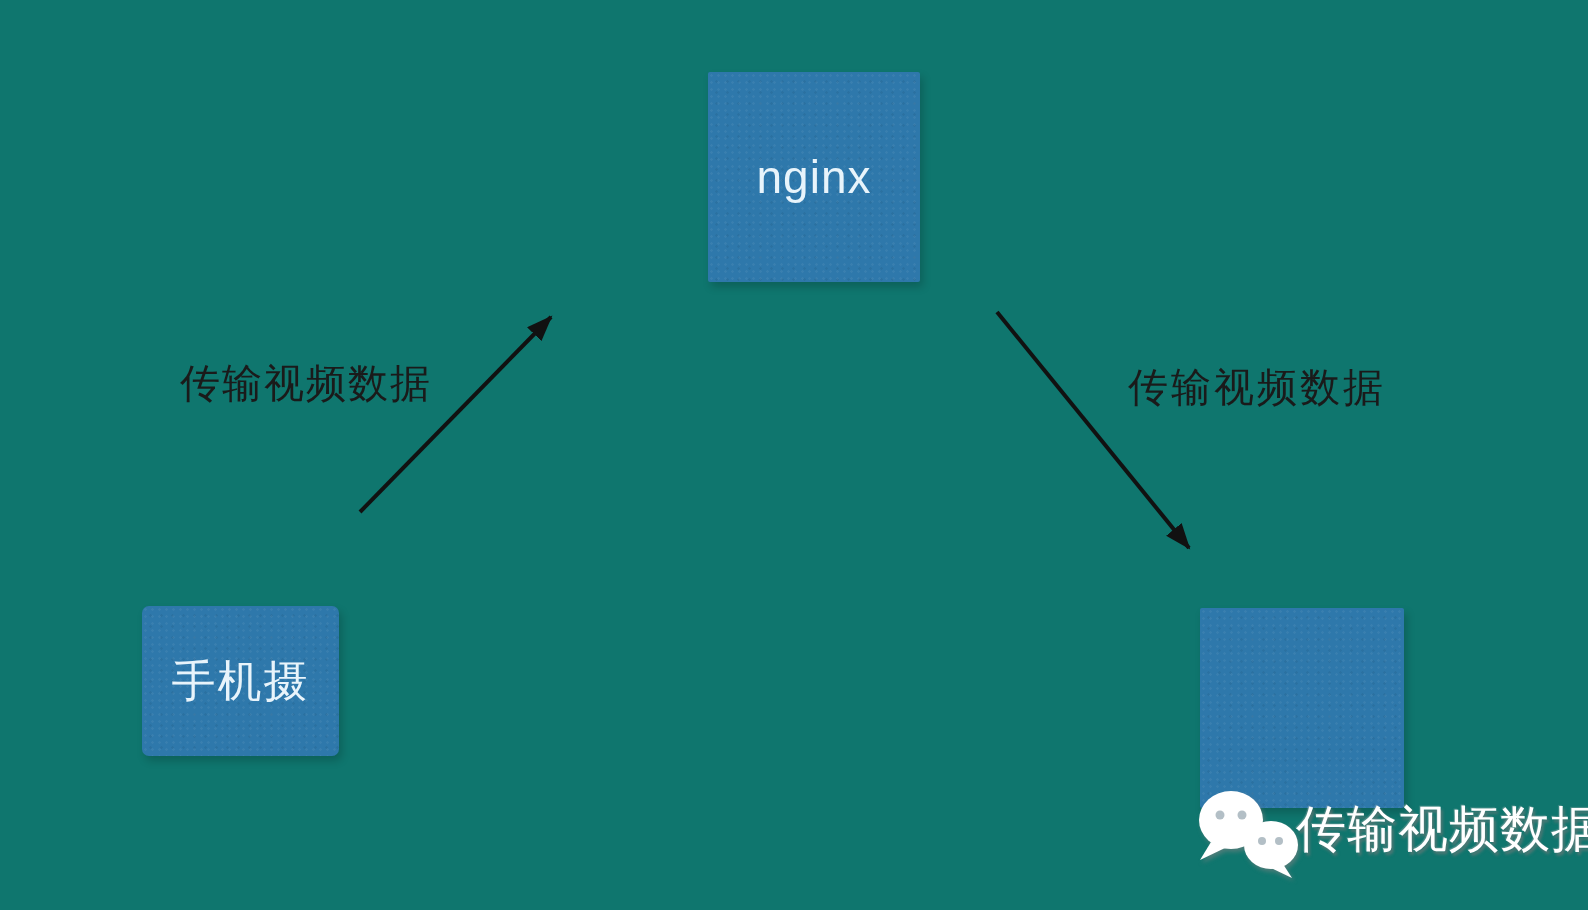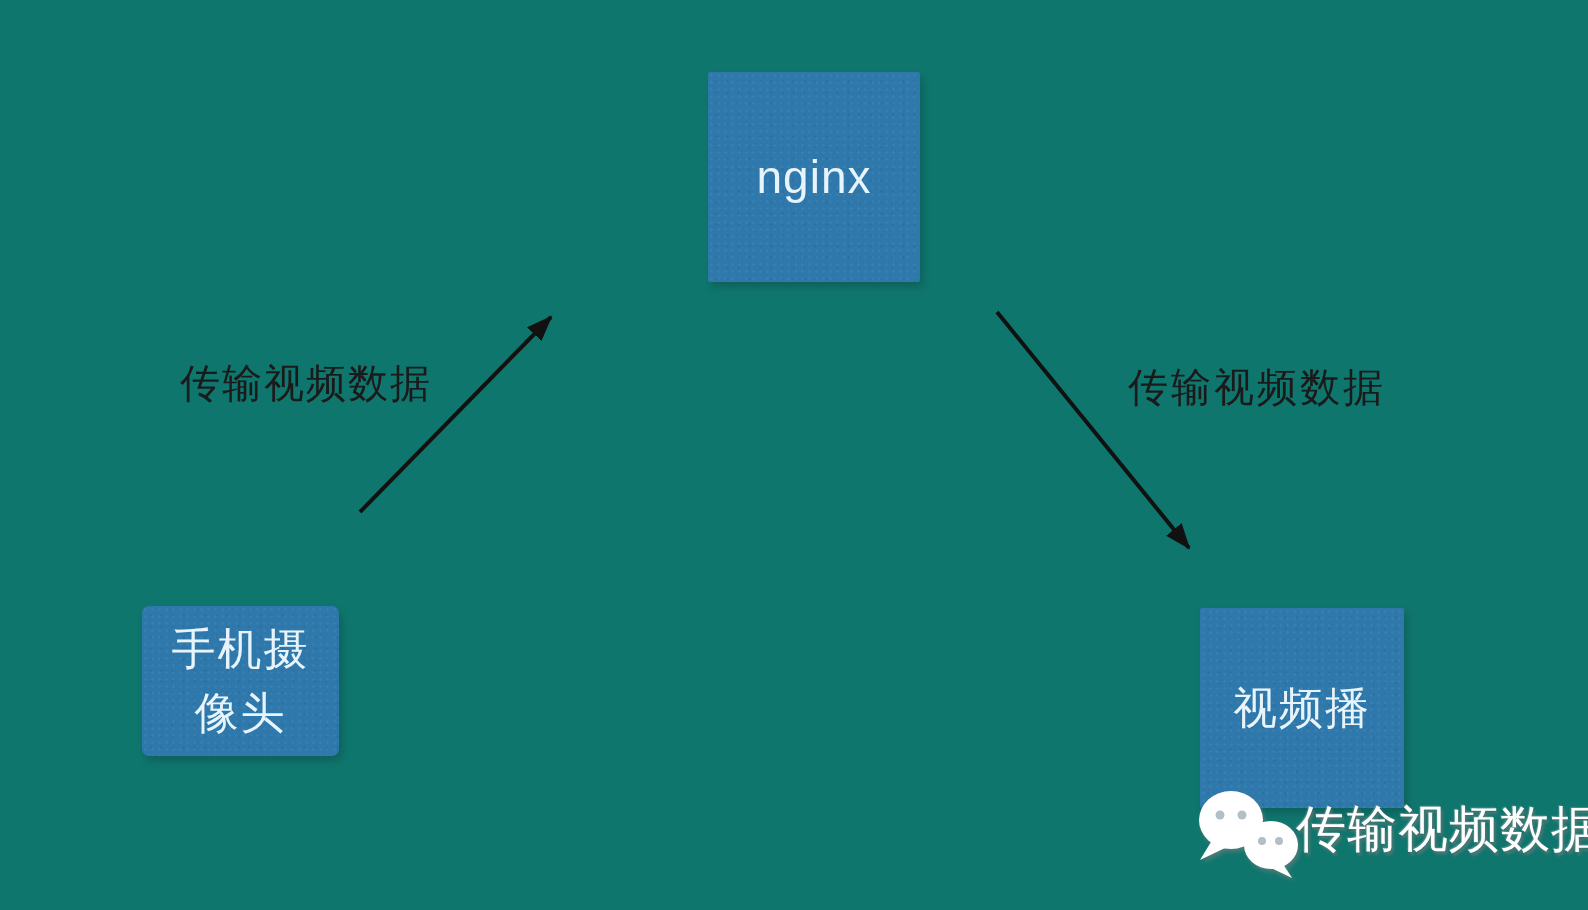--- a/index.html
+++ b/index.html
@@ -90,25 +90,23 @@
     <line x1="360" y1="512" x2="551" y2="317" stroke="#111111" stroke-width="4" marker-end="url(#ah)"></line>
     <line x1="997" y1="312" x2="1189" y2="548" stroke="#111111" stroke-width="4" marker-end="url(#ah)"></line>
   </svg>
 
   <div class="node" id="node-nginx">
     <span>nginx</span>
   </div>
 
   <div class="node" id="node-camera">
     <span>手机摄</span>
-    <span>像头</span>
   </div>
 
   <div class="node" id="node-player">
-    <span>视频播</span>
   </div>
 
   <div class="edge-label" id="edge-label-1">传输视频数据</div>
 
   <div class="edge-label" id="edge-label-2">传输视频数据</div>
 
   <div class="watermark">
     <svg class="wm-icon" viewBox="0 0 112 98" xmlns="http://www.w3.org/2000/svg">
       <g fill="#ffffff">
         <ellipse cx="36" cy="34" rx="32" ry="29"></ellipse>

